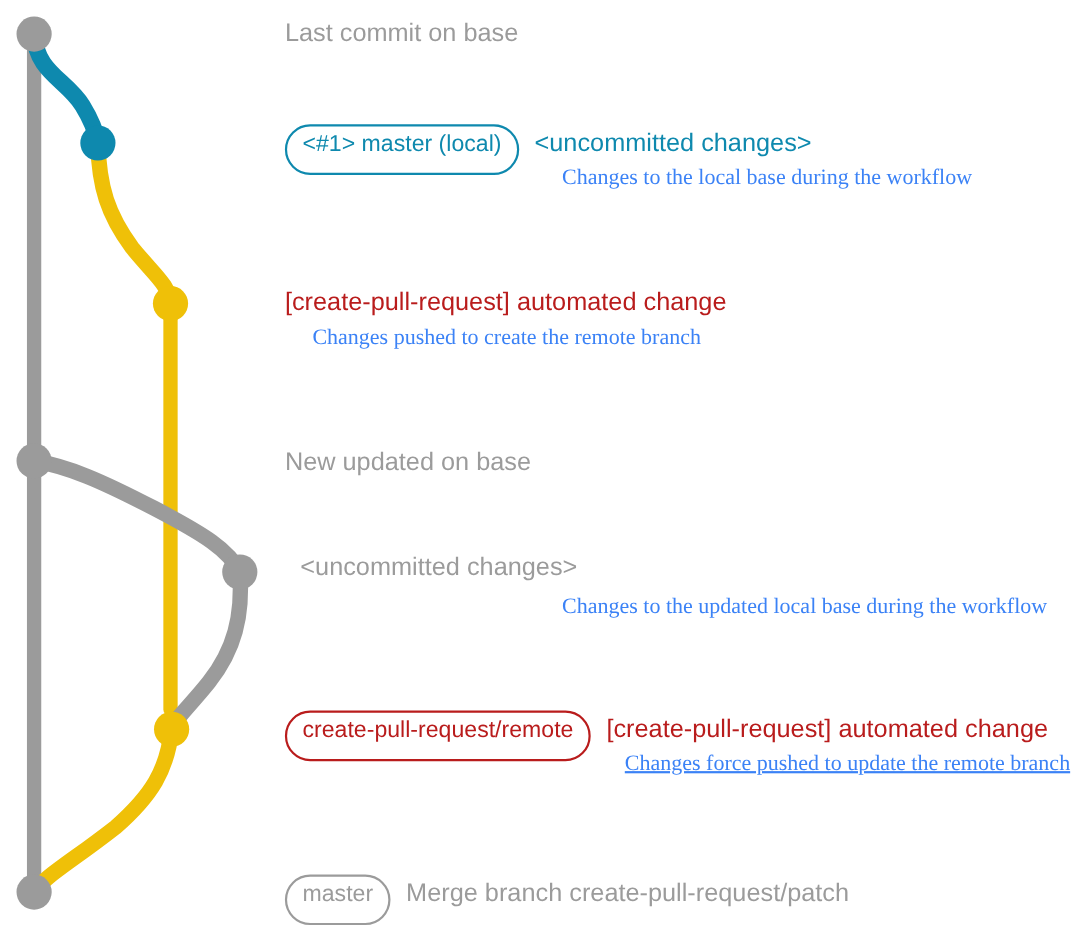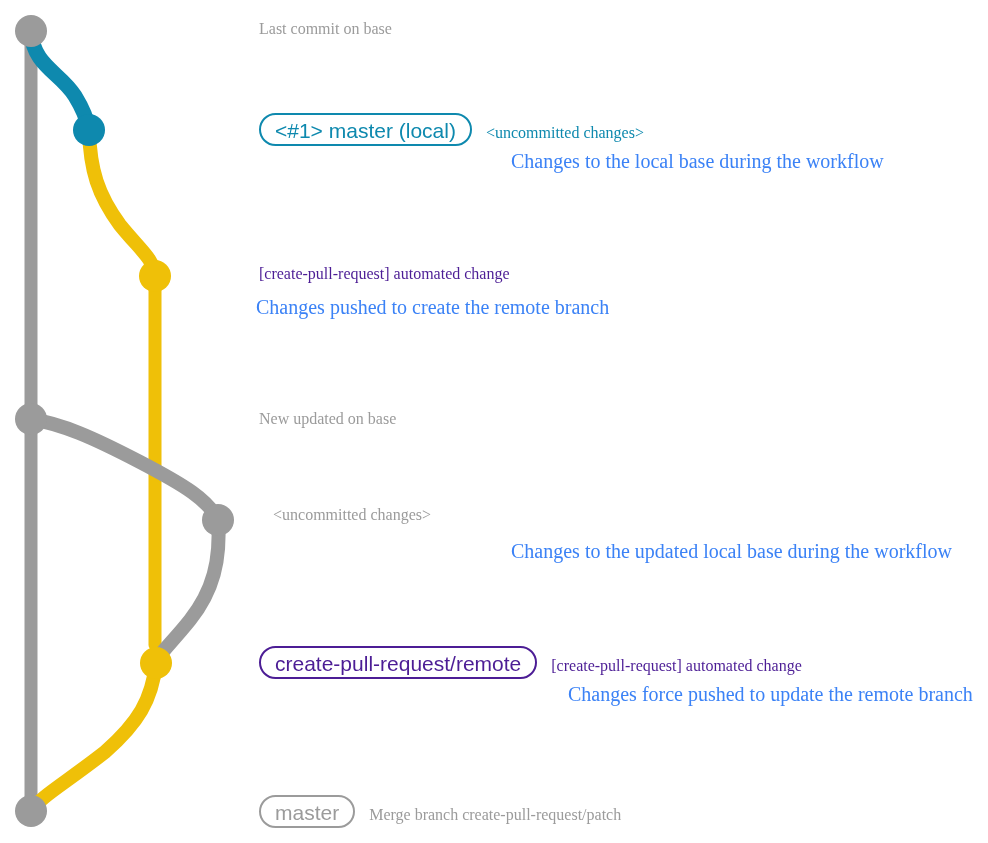--- a/index.html
+++ b/index.html
@@ -28,43 +28,43 @@
     position: absolute;
     display: flex;
     align-items: baseline;
     white-space: nowrap;
   }
 
   .pill {
     display: inline-block;
     border: 2px solid currentColor;
     border-radius: 999px;
-    padding: 5px 14px 2px 14px;
+    padding: 5px 14px 15px 14px;
     font-size: 21px;
     line-height: 22px;
     font-family: "Liberation Sans", sans-serif;
   }
 
   .headline {
-    font-size: 16px;
+    font-size: 23px;
     line-height: 24px;
-    font-family: Liberation Serif, serif;
+    font-family: Liberation Sans, sans-serif;
   }
 
   .subtext {
     position: absolute;
     font-family: "Liberation Serif", serif;
     font-size: 20px;
     line-height: 22px;
     color: #3b82f6;
     white-space: nowrap;
   }
 
   .c-blue  { color: #0E89AE; }
-  .c-gold  { color: #4c1d95; text-align: center; }
+  .c-gold  { color: #b91c1c; text-align: center; }
   .c-gray  { color: #9B9B9B; }
 </style>
 </head>
 <body>
 
 <svg id="graph-canvas" viewBox="0 0 988 843" width="988" height="843" xmlns="http://www.w3.org/2000/svg">
 
   <path d="M 31 31 L 31 811" stroke="#9B9B9B" stroke-width="13" fill="none" stroke-linecap="round"></path>
 
   <path d="M 155 276 L 155 645" stroke="#EFC008" stroke-width="13" fill="none" stroke-linecap="round"></path>
@@ -94,33 +94,33 @@
 
 <div class="row" style="left:259px; top:113px;">
   <span class="pill c-blue">&lt;#1&gt; master (local)</span>
   <span class="headline c-blue" style="margin-left:14px;">&lt;uncommitted changes&gt;</span>
 </div>
 <div class="subtext" style="left:511px; top:150px;">Changes to the local base during the workflow</div>
 
 <div class="row" style="left:259px; top:262px;">
   <span class="headline c-gold">[create-pull-request] automated change</span>
 </div>
-<div class="subtext" style="left:256px; top:296px;">Changes pushed to create the remote branch</div>
+<div class="subtext" style="left:284px; top:296px;">Changes pushed to create the remote branch</div>
 
 <div class="row" style="left:259px; top:407px;">
   <span class="headline c-gray">New updated on base</span>
 </div>
 
 <div class="row" style="left:259px; top:503px;">
   <span class="headline c-gray" style="margin-left:14px;">&lt;uncommitted changes&gt;</span>
 </div>
 <div class="subtext" style="left:511px; top:540px;">Changes to the updated local base during the workflow</div>
 
 <div class="row" style="left:259px; top:646px;">
   <span class="pill c-gold">create-pull-request/remote</span>
   <span class="headline c-gold" style="margin-left:14px;">[create-pull-request] automated change</span>
 </div>
-<div class="subtext" style="left:568px; top:683px;">Changes force pushed to update the remote branch</div>
+<div class="subtext" style="left:568px; top:683px;text-decoration:underline;">Changes force pushed to update the remote branch</div>
 
 <div class="row" style="left:259px; top:795px;">
   <span class="pill c-gray">master</span>
   <span class="headline c-gray" style="margin-left:14px;">Merge branch create-pull-request/patch</span>
 </div>
 
 </body></html>

